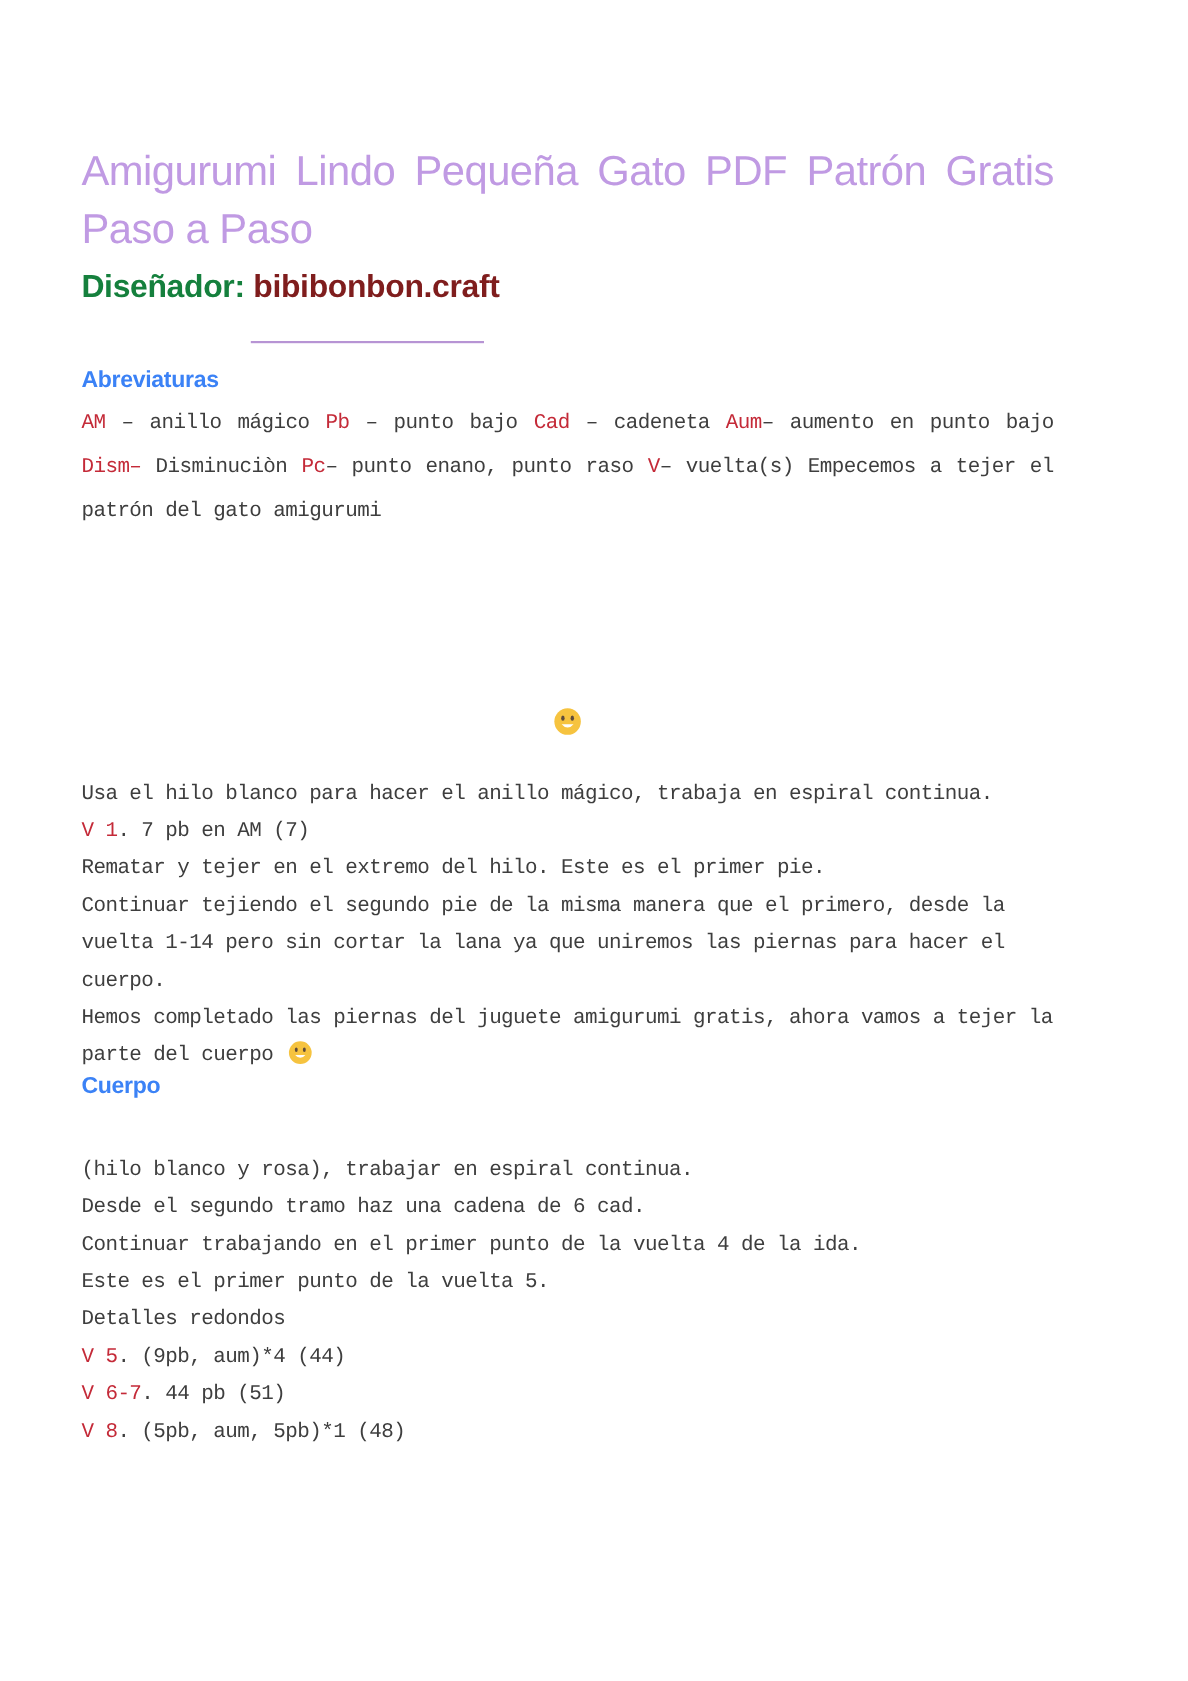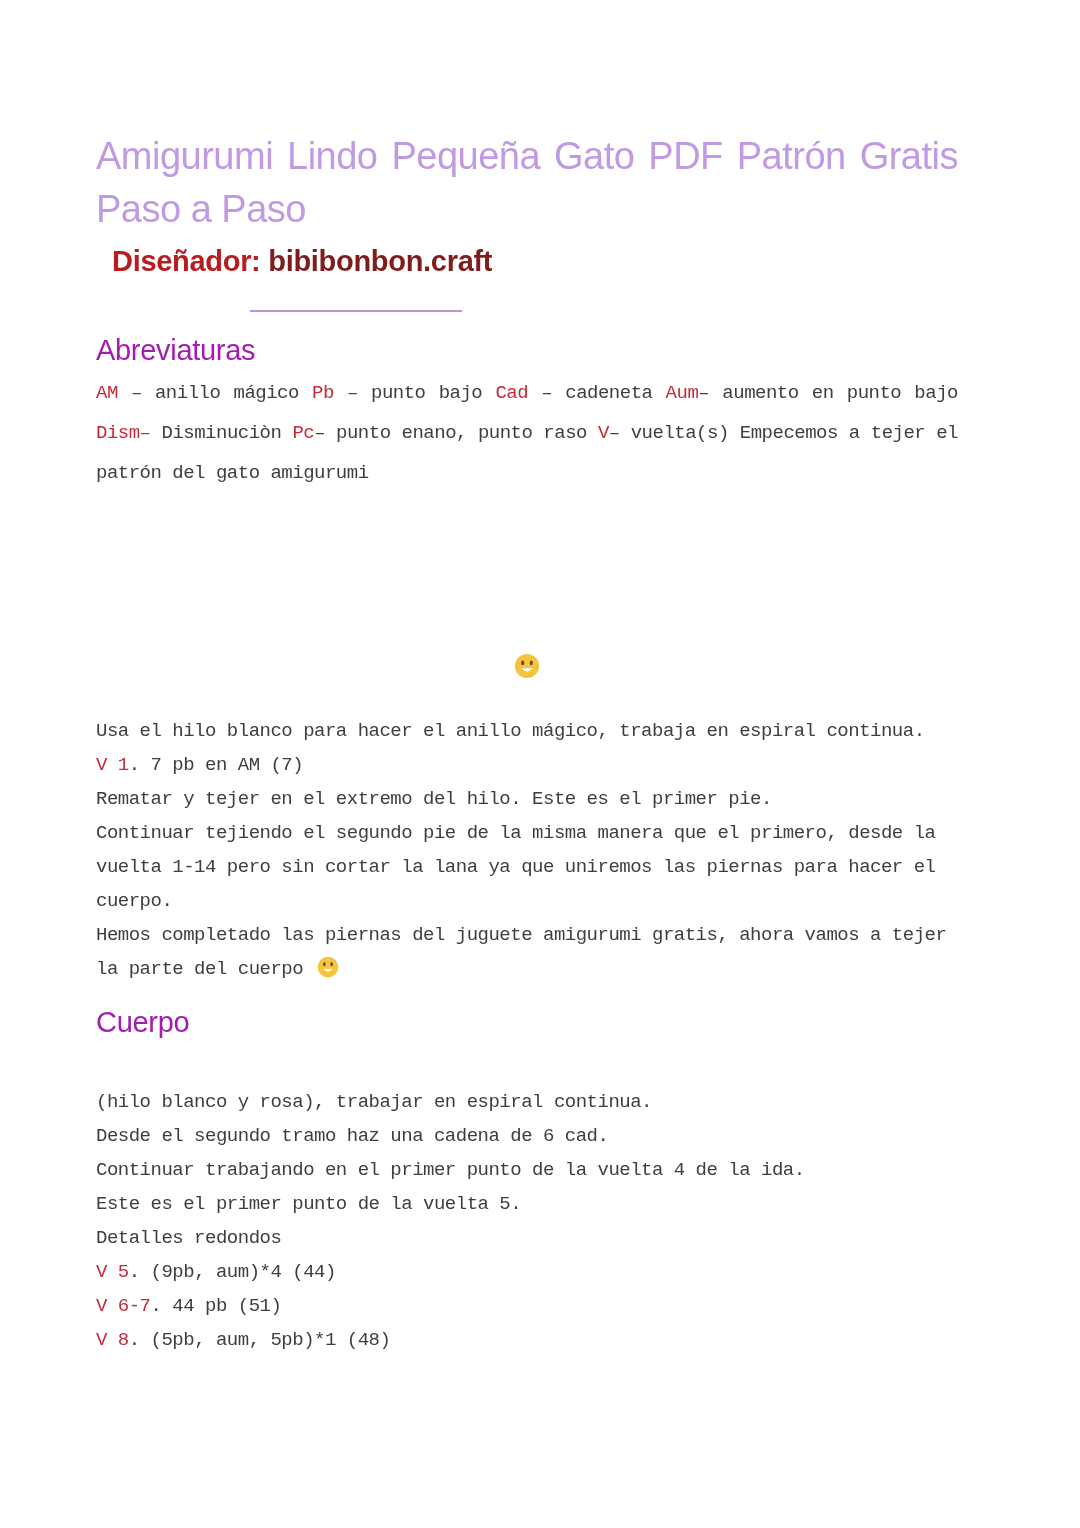--- a/index.html
+++ b/index.html
@@ -2,59 +2,59 @@
 <html lang="es"><head>
 <meta charset="utf-8">
 <style>
   html,body{margin:0;padding:0;background:#ffffff;}
   .page{
     position:relative;
     width:1080px;height:1528px;
     margin:0 auto;
     background:#ffffff;
     box-sizing:border-box;
-    padding:130px 122px 0 96px;
+    padding:130px 122px 0 74px;
     font-family:"Liberation Sans", sans-serif;
     color:#3e3e3e;
     overflow:hidden;
   }
   .title{
     margin:0 0 6px 0;
     font-size:38px;
     font-weight:400;
     line-height:53px;
     letter-spacing:-0.5px;
     color:#c09ae3;
     text-align:justify;
   }
   .designer{
     margin:0;
     font-size:29px;
     line-height:38px;
     letter-spacing:-0.3px;
   }
-  .designer-label{font-weight:700;color:#b91c1c;margin-left:16px;}
+  .designer-label{font-weight:700;color:#15803d;}
   .designer-link{color:#7f1d1d;text-decoration:none;cursor:pointer;font-weight:bold;}
   .divider{
     margin:30px 0 0 154px;
     width:212px;height:2px;
     background:#b championship;
     background:#b794d4;
     border:none;
   }
   .heading{
     margin:24px 0 10px 0;
-    font-size:29px;
-    font-weight:400;
+    font-size:21px;
+    font-weight:700;
     letter-spacing:-0.3px;
-    color:#a21caf;
+    color:#3b82f6;
   }
   .heading-abrev{margin-top:22px;margin-bottom:6px;}
   .heading-piernas{margin-top:0;margin-bottom:10px;}
-  .heading-cuerpo{margin-top:20px;margin-bottom:46px;}
+  .heading-cuerpo{margin-top:0;margin-bottom:46px;}
   .body-par{
     margin:0;
     font-size:19px;
     line-height:34px;
     letter-spacing:-0.5px;
     color:#3e3e3e;
     font-family:Liberation Mono, monospace;
   }
   .abbrev-par{line-height:40px;text-align:justify;}
   .seg-red{color:#c42a38;}

